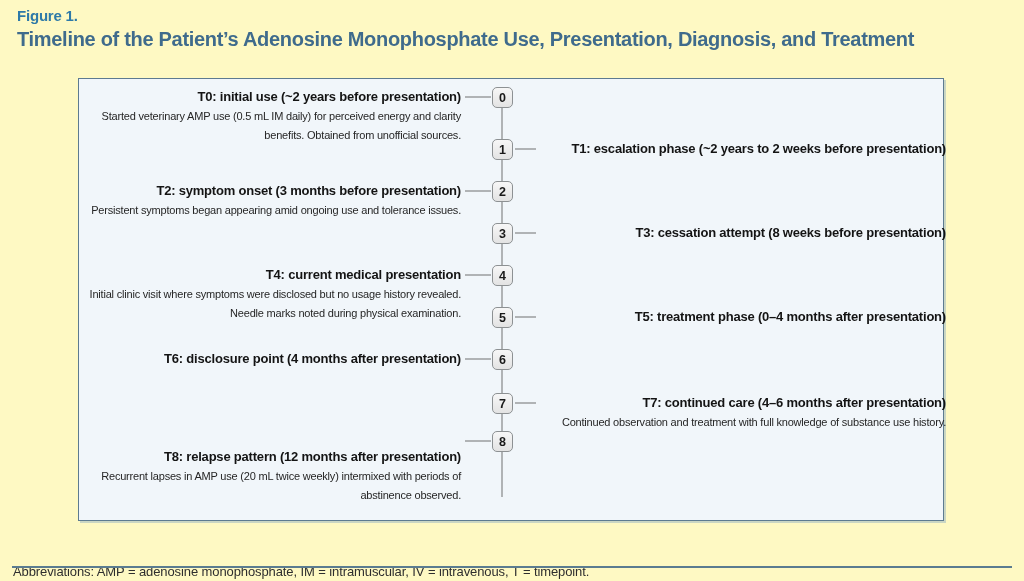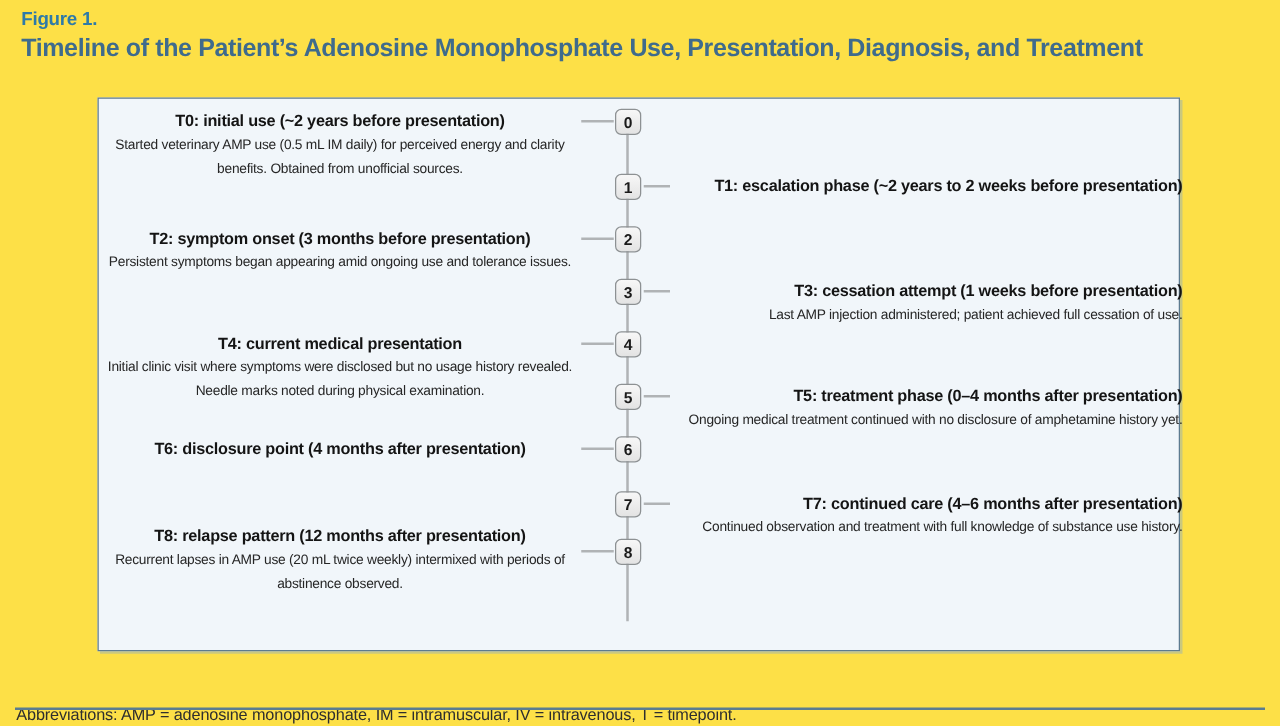--- a/index.html
+++ b/index.html
@@ -1,17 +1,17 @@
 <!DOCTYPE html>
 <html><head>
 <meta charset="utf-8">
 <style>
   html,body { margin:0; padding:0; background:#ffffff; }
   body { font-family:"Liberation Sans","DejaVu Sans",sans-serif; }
-  .page { position:relative; width:1024px; height:581px; background:#fde047; overflow:hidden; }
+  .page { position:relative; width:1024px; height:581px; background:#fef9c3; overflow:hidden; }
 
   .fig-label {
     position:absolute; left:17px; top:7px;
     font-size:15px; font-weight:bold; color:#2e7aa8; letter-spacing:-0.2px;
   }
   .fig-title {
     position:absolute; left:17px; top:28px;
     font-size:20px; font-weight:bold; color:#3f6b8c;
     letter-spacing:-0.3px; white-space:nowrap;
   }
@@ -37,21 +37,21 @@
     position:absolute; left:413px; width:21px; height:21px;
     box-sizing:border-box;
     border:1.5px solid #8d9193; border-radius:5px;
     background:linear-gradient(#f7f7f7,#e3e3e3);
     color:#1a1a1a; font-size:12.5px; font-weight:bold;
     display:flex; align-items:center; justify-content:center;
     z-index:2;
   }
 
   .entry { position:absolute; }
-  .entry.left  { left:4px;  width:378px; text-align:center; }
+  .entry.left  { left:4px;  width:378px; text-align:right; }
   .entry.right { left:465px; width:402px; text-align:right; }
 
   .entry-heading {
     font-size:13px; font-weight:bold; color:#141414;
     line-height:20px; letter-spacing:-0.2px; white-space:nowrap;
   }
   .entry-body {
     font-size:11px; color:#262626;
     line-height:19px; letter-spacing:-0.2px;
   }
@@ -124,44 +124,42 @@
     <div class="entry right spaced" style="top:60px">
       <div class="entry-heading">T1: escalation phase (~2 years to 2 weeks before presentation)</div>
     </div>
 
     <div class="entry left" style="top:102px">
       <div class="entry-heading">T2: symptom onset (3 months before presentation)</div>
       <div class="entry-body">Persistent symptoms began appearing amid ongoing use and tolerance issues.</div>
     </div>
 
     <div class="entry right" style="top:144px">
-      <div class="entry-heading">T3: cessation attempt (1 weeks before presentation)</div>
-      <div class="entry-body">Last AMP injection administered; patient achieved full cessation of use.</div>
+      <div class="entry-heading">T3: cessation attempt (8 weeks before presentation)</div>
     </div>
 
     <div class="entry left" style="top:186px">
       <div class="entry-heading">T4: current medical presentation</div>
       <div class="entry-body">Initial clinic visit where symptoms were disclosed but no usage history revealed. Needle marks noted during physical examination.</div>
     </div>
 
     <div class="entry right" style="top:228px">
       <div class="entry-heading">T5: treatment phase (0–4 months after presentation)</div>
-      <div class="entry-body">Ongoing medical treatment continued with no disclosure of amphetamine history yet.</div>
     </div>
 
     <div class="entry left" style="top:270px">
       <div class="entry-heading">T6: disclosure point (4 months after presentation)</div>
     </div>
 
     <div class="entry right" style="top:314px">
       <div class="entry-heading">T7: continued care (4–6 months after presentation)</div>
       <div class="entry-body">Continued observation and treatment with full knowledge of substance use history.</div>
     </div>
 
-    <div class="entry left" style="top:340px">
+    <div class="entry left" style="top:368px">
       <div class="entry-heading">T8: relapse pattern (12 months after presentation)</div>
       <div class="entry-body">Recurrent lapses in AMP use (20 mL twice weekly) intermixed with periods of abstinence observed.</div>
     </div>
 
   </div>
 
   <div class="abbr">Abbreviations: AMP = adenosine monophosphate, IM = intramuscular, IV = intravenous, T = timepoint.</div>
   <div class="rule"></div>
 
 </div>

